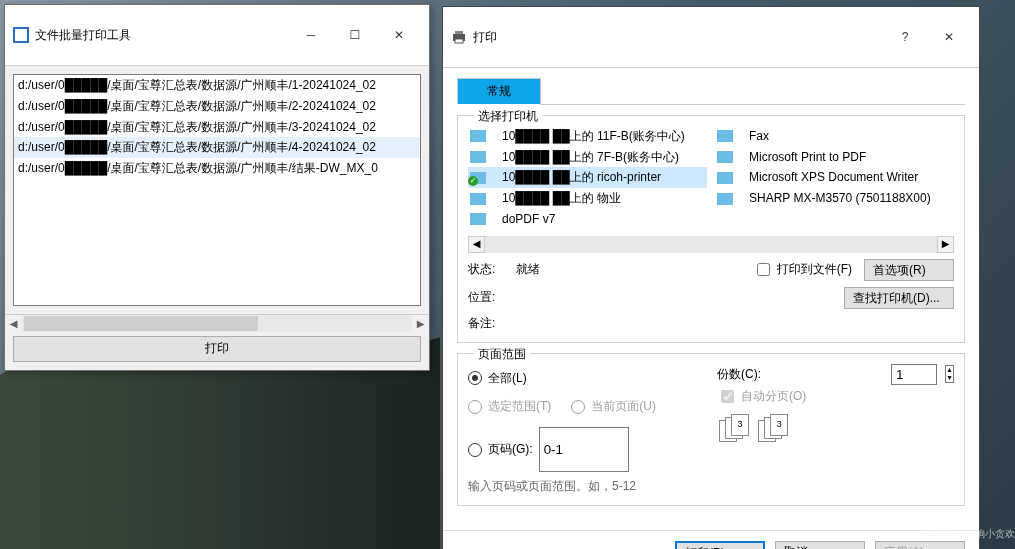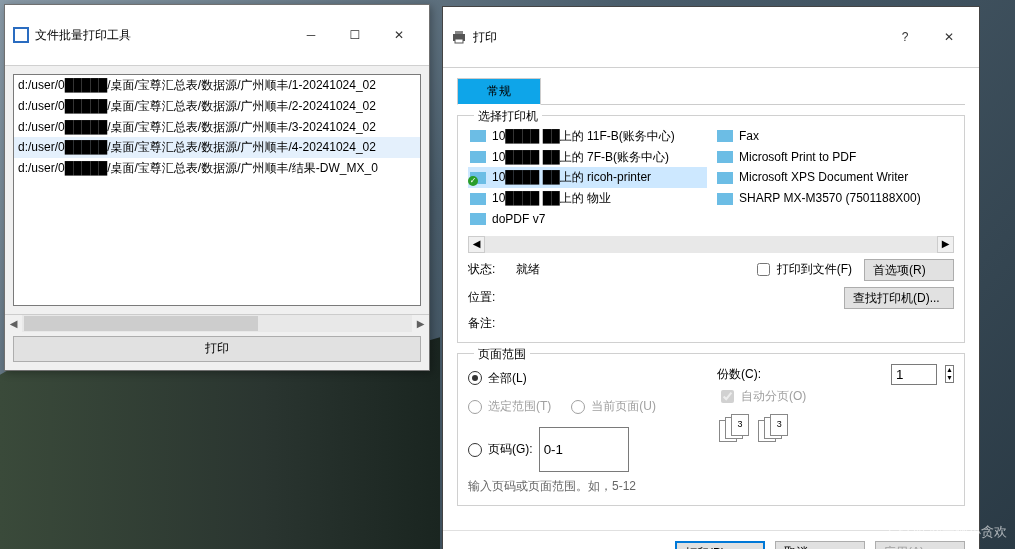--- a/index.html
+++ b/index.html
@@ -20,21 +20,21 @@
 .bigbtn{margin:4px 8px 8px;height:24px;background:#e1e1e1;border:1px solid #adadad;text-align:center;line-height:22px}
 .dlg{position:absolute;left:442px;top:6px;width:536px;background:#fff;border:1px solid #444}
 .dlg .titlebar{background:#fff}
 .dlg-body{padding:10px 14px 14px}
 .tabs{border-bottom:1px solid #ccc;margin-bottom:10px}
 .tab{display:inline-block;padding:4px 29px;border:1px solid #ccc;border-bottom:1px solid #fff;background:#0ea5e9;margin-bottom:-1px}
 .group{border:1px solid #d0d0d0;padding:10px;margin-bottom:10px;position:relative}
 .group>.legend{position:absolute;top:-8px;left:16px;background:#fff;padding:0 4px;font-size:12px}
 .printers{display:flex;gap:8px}
 .pcol{flex:1}
-.pitem{display:flex;align-items:center;gap:6px;padding:2px;white-space:nowrap}
+.pitem{display:flex;align-items:center;gap:16px;padding:2px;white-space:nowrap}
 .pitem.sel{background:#cde8ff}
 .picon{width:16px;height:12px;background:#6cbde5;display:inline-block;position:relative}
 .picon.def::after{content:"✓";position:absolute;left:-2px;bottom:-2px;width:10px;height:10px;background:#2a9d2a;color:#fff;font-size:8px;line-height:10px;text-align:center;border-radius:50%}
 .phscroll{margin-top:6px;height:17px;display:flex}
 .phscroll .arr{width:17px;height:17px;background:#f0f0f0;border:1px solid #ccc;display:flex;align-items:center;justify-content:center;font-size:10px;box-sizing:border-box}
 .phscroll .track{flex:1;background:#e8e8e8}
 .statrow{display:flex;align-items:center;margin-top:6px}
 .statrow .lbl{width:48px}
 .statrow .val{flex:1}
 .chk{display:flex;align-items:center;gap:4px}
@@ -50,21 +50,21 @@
 .spin{border:1px solid #7a7a7a;padding:2px 4px;width:36px;background:#fff;text-align:left}
 .copies{display:flex;align-items:center;gap:8px;margin-bottom:2px}
 .collate-ic{display:inline-block;width:32px;height:28px;position:relative;margin:0 2px}
 .collate-ic span{position:absolute;width:16px;height:20px;border:1px solid #888;background:#fff;font-size:9px;text-align:center;line-height:18px}
 .collate-ic span:nth-child(1){left:0;top:6px}
 .collate-ic span:nth-child(2){left:6px;top:3px}
 .collate-ic span:nth-child(3){left:12px;top:0}
 .dlgbtns{display:flex;justify-content:flex-end;gap:10px;padding:10px 14px;border-top:1px solid #e0e0e0}
 .dlgbtns .btn.def{border:2px solid #0078d7}
 .hint{color:#666;margin-top:6px}
-.watermark{position:absolute;right:8px;bottom:8px;color:rgba(255,255,255,.6);font-size:13px}
+.watermark{position:absolute;right:0;bottom:8px;color:rgba(255,255,255,.6);font-size:10px}
 </style>
 </head>
 <body>
 
 <div class="bg-cliff"></div>
 
 <div class="win" style="left:4px;top:4px;width:424px">
   <div class="titlebar">
     <span class="icon">
       <svg width="16" height="16">

